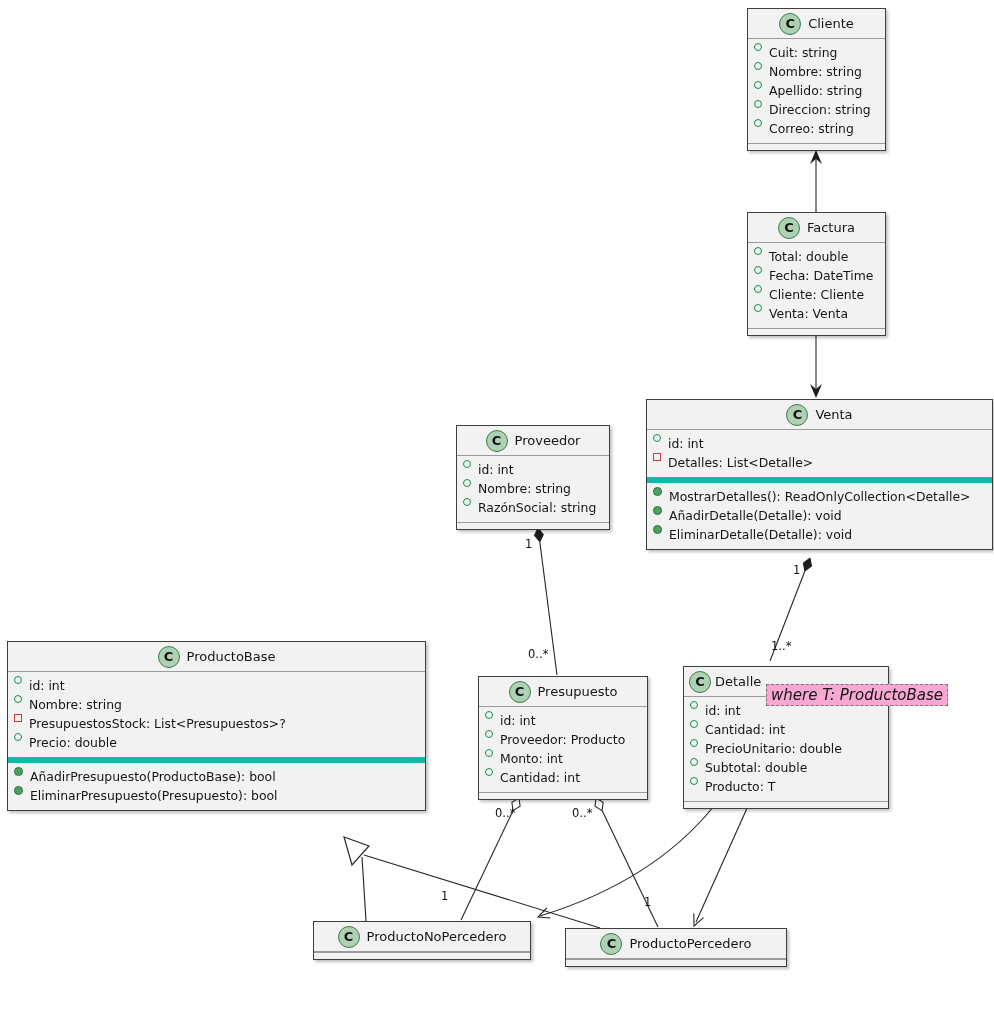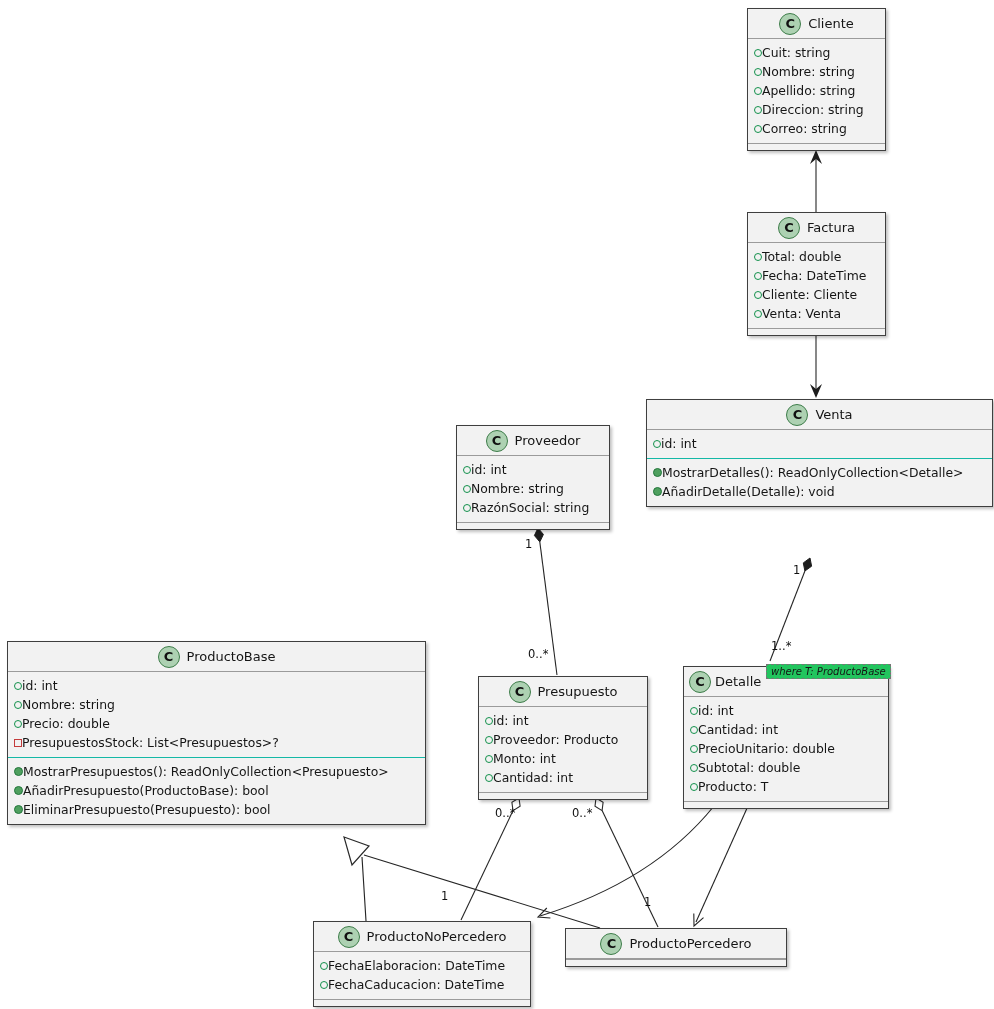--- a/index.html
+++ b/index.html
@@ -25,33 +25,33 @@
     border-bottom:1px solid #9b9b9b;font-size:13px;
   }
   .uml-title.left{justify-content:flex-start;padding-left:5px;gap:4px;}
   .badge{
     width:20px;height:20px;border-radius:50%;
     background:#ADD1B2;border:1px solid #3E7D4A;
     display:flex;align-items:center;justify-content:center;
     font-weight:bold;font-size:13px;color:#101010;flex:0 0 auto;
   }
   .sec{padding:4px 7px 5px 6px;}
-  .sec.methods{border-top:1px solid #14b8a6;}
-  .row{display:flex;align-items:center;line-height:19px;font-size:12.4px;white-space:nowrap;}
+  .sec.methods{border-top:6px solid #14b8a6;}
+  .row{display:flex;gap:7px;line-height:19px;font-size:12.4px;white-space:nowrap;}
   .vis{flex:0 0 auto;box-sizing:border-box;}
   .vis.field-public{width:8px;height:8px;border:1.5px solid #13914C;border-radius:50%;background:transparent;}
   .vis.field-private{width:8px;height:8px;border:1.5px solid #C43B3B;background:transparent;}
   .vis.method-public{width:9px;height:9px;border:1px solid #22763B;border-radius:50%;background:#4FA05F;}
   .footer{border-top:1px solid #9b9b9b;height:6px;}
 
   .mult{position:absolute;font-size:11.5px;color:#111;z-index:3;white-space:nowrap;}
   .gnote{
-    position:absolute;left:766px;top:664px;z-index:3;
-    border:1px dashed #767676;background:#22c55e;
-    font-style:italic;font-size:10px;padding:1px 4px;white-space:nowrap;
+    position:absolute;left:766px;top:684px;z-index:3;
+    border:1px dashed #767676;background:#f9a8d4;
+    font-style:italic;font-size:15px;padding:1px 4px;white-space:nowrap;
   }
 </style>
 </head>
 <body>
 
 <div id="canvas">
 
   <svg id="edges" width="994" height="1009" viewBox="0 0 994 1009">
 
     <g>
@@ -163,30 +163,38 @@
       <div class="uml-class" style="left: 646px; top: 399px; width: 347px;">
         <div class="uml-title">
           <span class="badge">C</span>
           <span class="title-text">Venta</span>
         </div>
         <div class="sec fields">
           <div class="row">
             <span class="vis field-public"></span>
             <span class="member-text">id: int</span>
           </div>
+          <div class="row">
+            <span class="vis field-private"></span>
+            <span class="member-text">Detalles: List&lt;Detalle&gt;</span>
+          </div>
         </div>
         <div class="sec methods">
           <div class="row">
             <span class="vis method-public"></span>
             <span class="member-text">MostrarDetalles(): ReadOnlyCollection&lt;Detalle&gt;</span>
           </div>
           <div class="row">
             <span class="vis method-public"></span>
             <span class="member-text">AñadirDetalle(Detalle): void</span>
           </div>
+          <div class="row">
+            <span class="vis method-public"></span>
+            <span class="member-text">EliminarDetalle(Detalle): void</span>
+          </div>
         </div>
       </div>
       <div class="uml-class" style="left: 456px; top: 425px; width: 154px;">
         <div class="uml-title">
           <span class="badge">C</span>
           <span class="title-text">Proveedor</span>
         </div>
         <div class="sec fields">
           <div class="row">
             <span class="vis field-public"></span>
@@ -209,35 +217,31 @@
           <span class="title-text">ProductoBase</span>
         </div>
         <div class="sec fields">
           <div class="row">
             <span class="vis field-public"></span>
             <span class="member-text">id: int</span>
           </div>
           <div class="row">
             <span class="vis field-public"></span>
             <span class="member-text">Nombre: string</span>
-          </div>
-          <div class="row">
-            <span class="vis field-public"></span>
-            <span class="member-text">Precio: double</span>
           </div>
           <div class="row">
             <span class="vis field-private"></span>
             <span class="member-text">PresupuestosStock: List&lt;Presupuestos&gt;?</span>
           </div>
+          <div class="row">
+            <span class="vis field-public"></span>
+            <span class="member-text">Precio: double</span>
+          </div>
         </div>
         <div class="sec methods">
-          <div class="row">
-            <span class="vis method-public"></span>
-            <span class="member-text">MostrarPresupuestos(): ReadOnlyCollection&lt;Presupuesto&gt;</span>
-          </div>
           <div class="row">
             <span class="vis method-public"></span>
             <span class="member-text">AñadirPresupuesto(ProductoBase): bool</span>
           </div>
           <div class="row">
             <span class="vis method-public"></span>
             <span class="member-text">EliminarPresupuesto(Presupuesto): bool</span>
           </div>
         </div>
       </div>
@@ -292,30 +296,20 @@
             <span class="vis field-public"></span>
             <span class="member-text">Producto: T</span>
           </div>
         </div>
         <div class="footer"></div>
       </div>
       <div class="uml-class" style="left: 313px; top: 921px; width: 218px;">
         <div class="uml-title">
           <span class="badge">C</span>
           <span class="title-text">ProductoNoPercedero</span>
-        </div>
-        <div class="sec fields">
-          <div class="row">
-            <span class="vis field-public"></span>
-            <span class="member-text">FechaElaboracion: DateTime</span>
-          </div>
-          <div class="row">
-            <span class="vis field-public"></span>
-            <span class="member-text">FechaCaducacion: DateTime</span>
-          </div>
         </div>
         <div class="footer"></div>
       </div>
       <div class="uml-class" style="left: 565px; top: 928px; width: 222px;">
         <div class="uml-title">
           <span class="badge">C</span>
           <span class="title-text">ProductoPercedero</span>
         </div>
         <div class="footer"></div>
       </div>

